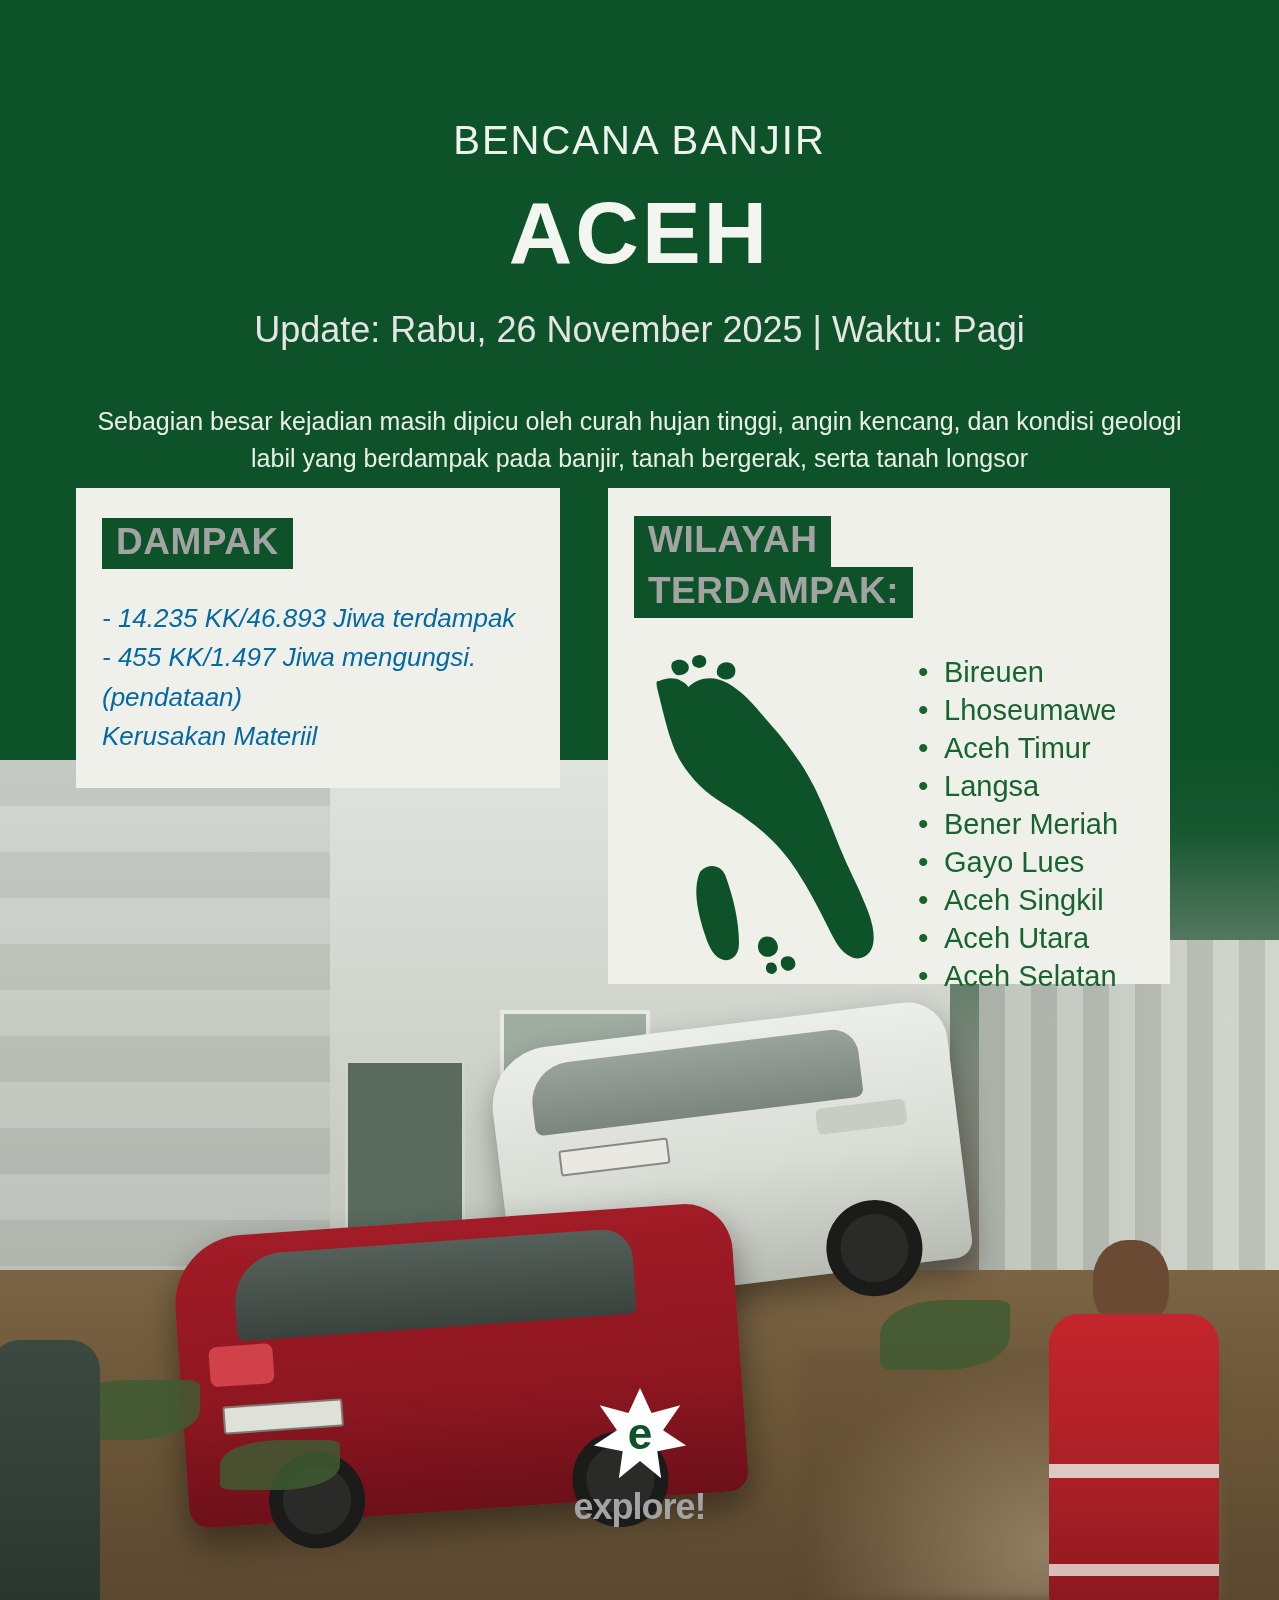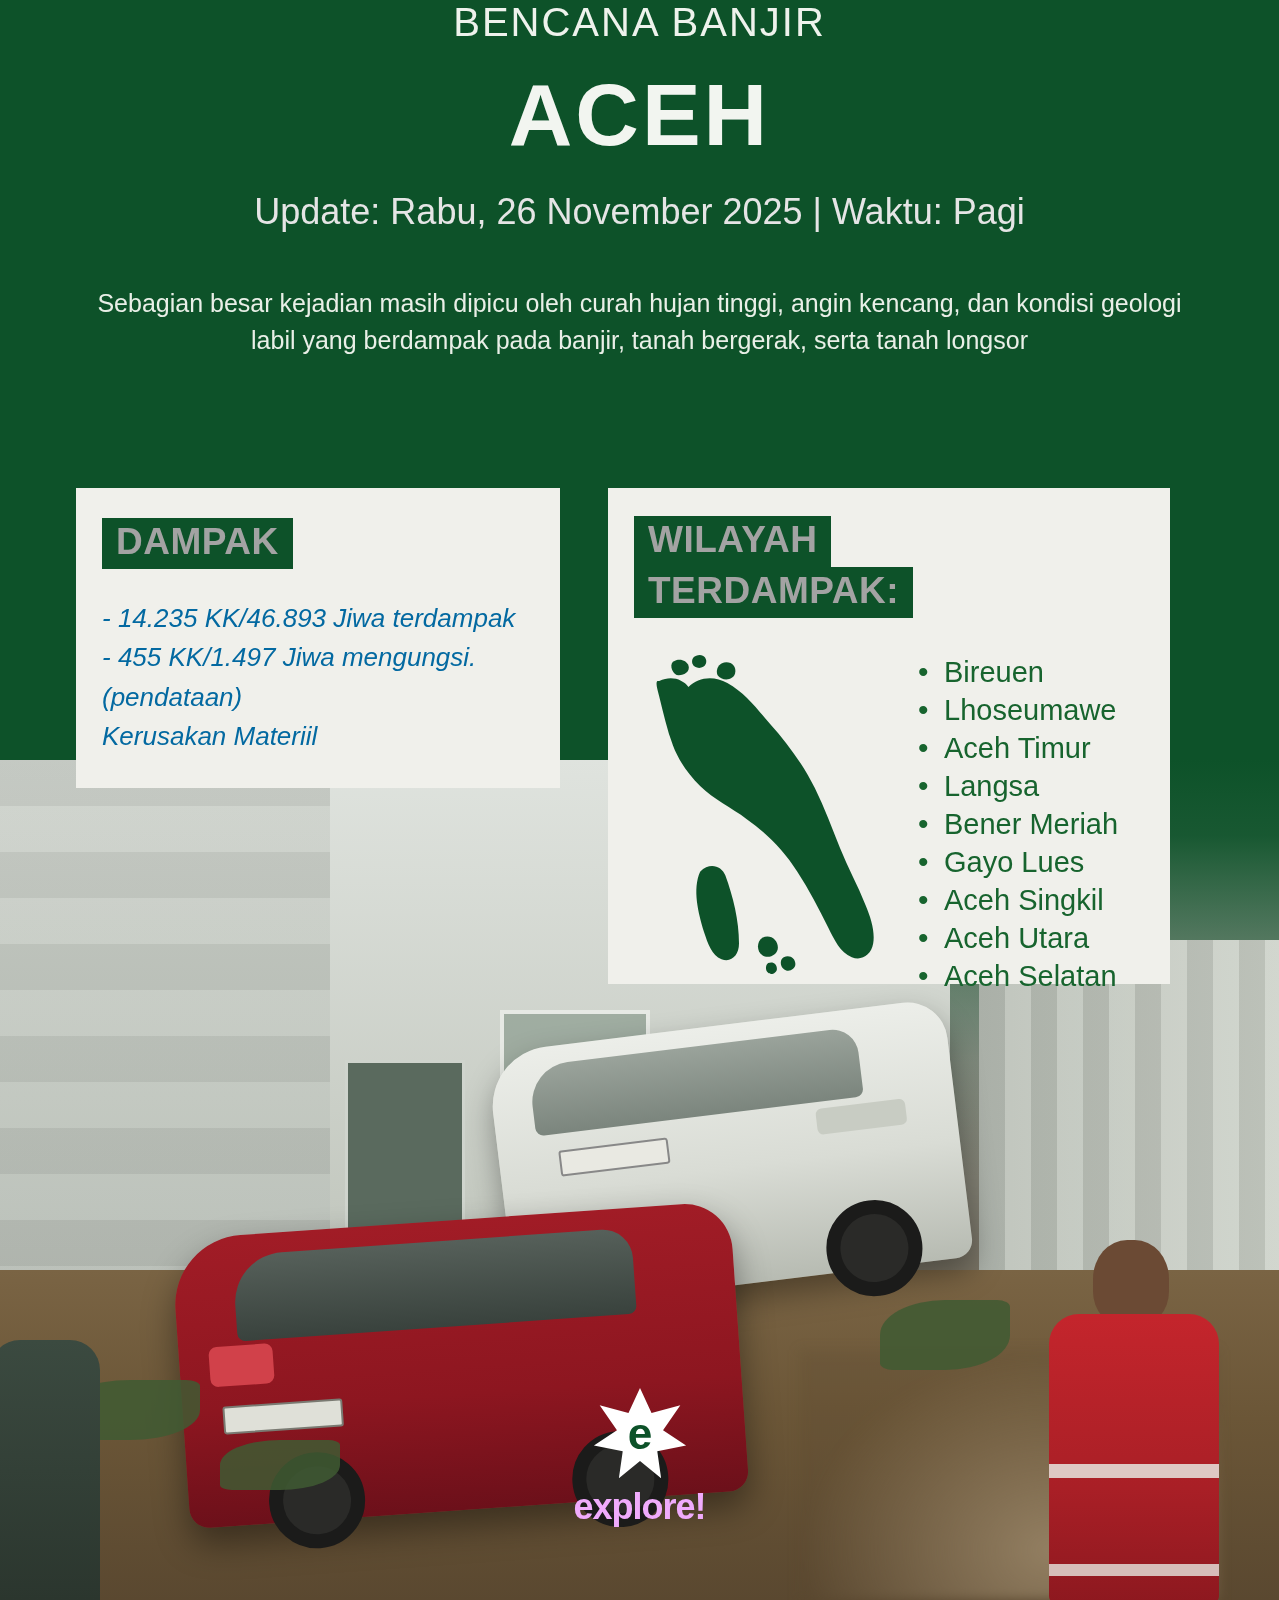--- a/index.html
+++ b/index.html
@@ -136,21 +136,21 @@
   .person .stripe2{
     position:absolute; left:0; top:250px; width:170px; height:12px;
     background:#e6e6e0; opacity:.8;
   }
   .person-left{
     position:absolute; left:-10px; bottom:0; width:110px; height:260px;
     background:linear-gradient(180deg,#3b4a40,#2b362e); border-radius:30px 30px 0 0;
   }
 
   
-  .header { position:absolute; left:0; right:0; top:0; text-align:center; }
+  .header { position:absolute; left:0; right:0; top:0; text-align:center; padding-top:118px; }
   .kicker {
     color:#eef2ec; font-size:40px; letter-spacing:2px; font-weight:400;
   }
   .bigtitle {
     color:#f2f5f0; font-size:88px; font-weight:bold; letter-spacing:3px;
     margin-top:26px; line-height:1;
   }
   .update {
     color:#e5e5e5; font-size:36px; margin-top:32px; font-weight:400;
   }
@@ -189,21 +189,21 @@
   
   .logo {
     position:absolute; left:50%; transform:translateX(-50%); bottom:72px;
     text-align:center; width:260px;
   }
   .logo-mark{
     width:96px; height:96px; margin:0 auto;
     display:flex; align-items:center; justify-content:center;
   }
   .logo-text{
-    color:#f0abfc; font-size:36px; font-weight:bold; letter-spacing:-1px; margin-top:4px;
+    color:#a3a3a3; font-size:36px; font-weight:bold; letter-spacing:-1px; margin-top:4px;
   }
 </style>
 </head>
 <body>
 
 <div id="poster">
 
   <div class="photo">
     <div class="wall"></div>
     <div class="wall2"></div>

